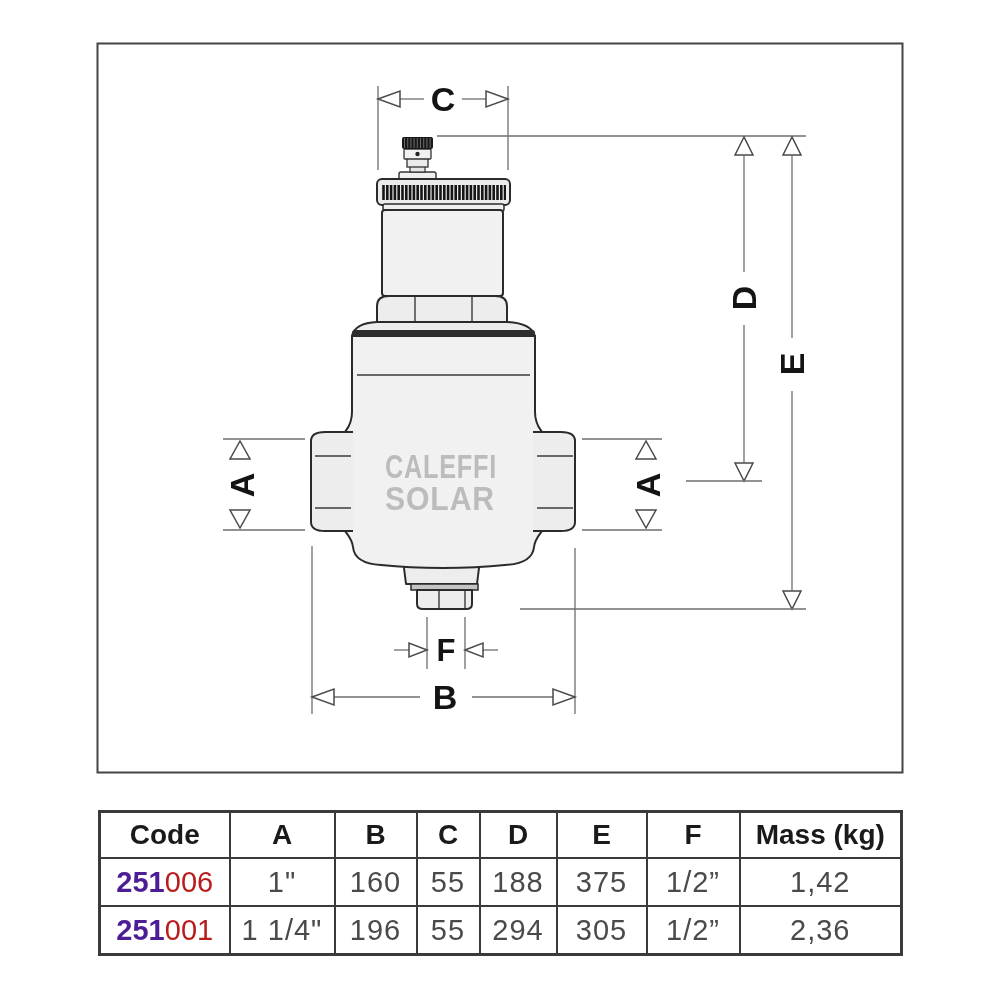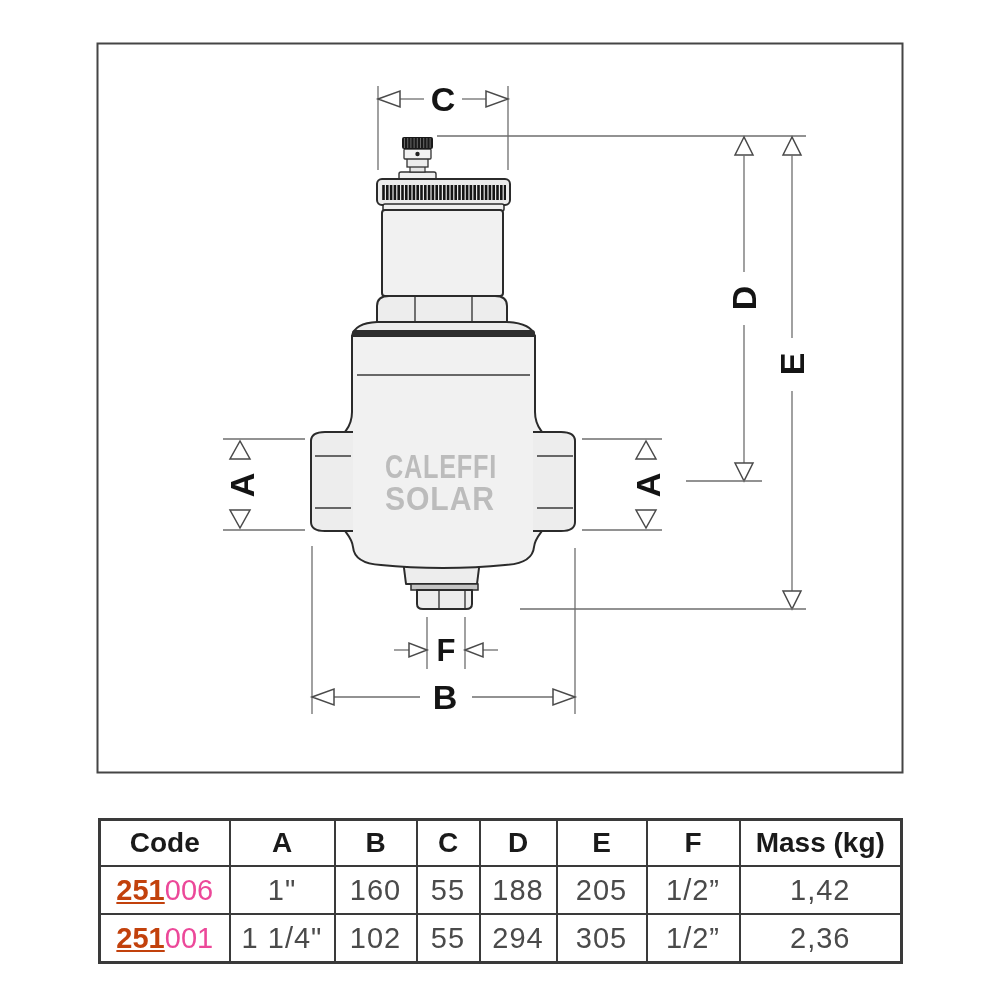--- a/index.html
+++ b/index.html
@@ -12,28 +12,28 @@
   .part-light{fill:#ededed;stroke:#2b2b2b;stroke-width:2;stroke-linejoin:round;}
   .seam{stroke:#3a3a3a;stroke-width:1.4;fill:none;}
   .dl{stroke:#6e6e6e;stroke-width:1.3;fill:none;}
   .ar{fill:#ffffff;stroke:#4a4a4a;stroke-width:1.5;stroke-linejoin:miter;}
   .dt{font:700 34px "Liberation Sans",sans-serif;fill:#141414;text-anchor:middle;}
   .dt-small{font:700 31px "Liberation Sans",sans-serif;fill:#141414;text-anchor:middle;}
   .logo-text{font:700 34px "Liberation Sans",sans-serif;fill:#bcbcbc;text-anchor:middle;letter-spacing:1px;}
 
   
   .spec-table{position:absolute;left:98px;top:810px;width:802px;height:145px;
-              border-collapse:collapse;table-layout:fixed;background:#fff;margin-top:8px;}
+              border-collapse:collapse;table-layout:fixed;background:#fff;}
   .spec-table th,.spec-table td{border:2px solid #3a3a3a;text-align:center;vertical-align:middle;
               padding:0;overflow:hidden;white-space:nowrap;}
   .spec-table{border:3px solid #3a3a3a;}
   .spec-table th{font-size:28px;font-weight:700;color:#1a1a1a;height:44px;}
   .spec-table td{font-size:29px;font-weight:400;color:#4a4a4a;height:46px;letter-spacing:1px;}
-  .code-bold{font-weight:800;color:#c2410c;letter-spacing:0;text-decoration:underline;}
-  .code-light{font-weight:400;color:#ec4899;letter-spacing:0;}
+  .code-bold{font-weight:800;color:#4c1d95;letter-spacing:0;}
+  .code-light{font-weight:400;color:#b91c1c;letter-spacing:0;}
 </style>
 </head>
 <body>
 
 <div class="page">
 
   <svg class="drawing-svg" width="1000" height="800" viewBox="0 0 1000 800">
 
     <rect x="97.5" y="43.5" width="805" height="729" fill="#ffffff" stroke="#454545" stroke-width="2"></rect>
 
@@ -190,30 +190,30 @@
     </thead>
     <tbody>
       <tr>
         <td>
           <span class="code-bold">251</span><span class="code-light">006</span>
         </td>
         <td>1"</td>
         <td>160</td>
         <td>55</td>
         <td>188</td>
-        <td>205</td>
+        <td>375</td>
         <td>1/2”</td>
         <td>1,42</td>
       </tr>
       <tr>
         <td>
           <span class="code-bold">251</span><span class="code-light">001</span>
         </td>
         <td>1 1/4"</td>
-        <td>102</td>
+        <td>196</td>
         <td>55</td>
         <td>294</td>
         <td>305</td>
         <td>1/2”</td>
         <td>2,36</td>
       </tr>
     </tbody>
   </table>
 </div>
 

